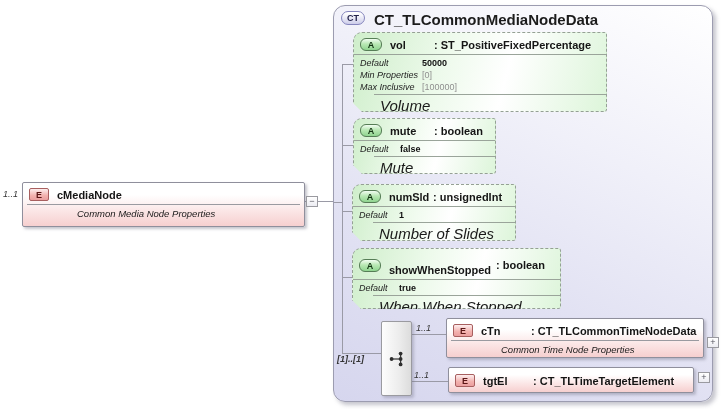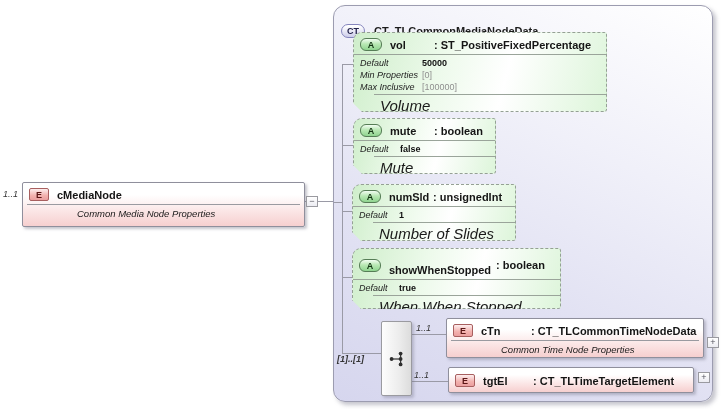--- a/index.html
+++ b/index.html
@@ -34,22 +34,22 @@
   .cardinality.strong { font-weight: bold; }
 
   .toggle-box { position: absolute; width: 12px; height: 11px; border: 1px solid #9a9aa0; background: linear-gradient(#ffffff, #ececf2);
                 font-size: 9px; line-height: 9px; text-align: center; color: #55555f; z-index: 4; cursor: pointer; }
 
   
   #ct-container { position: absolute; left: 333px; top: 5px; width: 380px; height: 397px;
                   border: 1px solid #9c9cb0; border-radius: 12px;
                   background: linear-gradient(205deg, #ffffff 0%, #f0f0f9 35%, #e2e2f3 65%, #d6d6ee 100%);
                   box-shadow: 3px 3px 4px rgba(110,110,130,.40); z-index: 1; }
-  .ct-header { position: absolute; left: 7px; top: 18px; display: flex; align-items: center; z-index: 2; }
-  .ct-title  { font-size: 11px; font-weight: bold; color: #1c1c1c; margin-left: 9px; white-space: nowrap; }
+  .ct-header { position: absolute; left: 7px; top: 5px; display: flex; z-index: 2; }
+  .ct-title  { font-size: 15px; font-weight: bold; color: #1c1c1c; margin-left: 9px; white-space: nowrap; }
 
   
   .attr-box { position: absolute; border: 1px dashed #95a095; border-radius: 9px 3px 3px 0;
               background: linear-gradient(105deg, #cfeecb 0%, #edfaeb 35%, #ffffff 60%, #ddf5da 100%);
               clip-path: polygon(0 0, 100% 0, 100% 100%, 9px 100%, 0 calc(100% - 9px));
               display: flex; flex-direction: column; z-index: 2; }
   .attr-head { display: flex; align-items: center; padding: 5px 6px 3px 6px; border-bottom: 1px solid #9aa49a; white-space: nowrap; }
   .attr-name { font-size: 11px; font-weight: bold; color: #151515; margin-left: 8px; min-width: 44px; }
   .attr-name.long { min-width: 0; margin-right: 5px; margin-top: 10px; }
   .attr-type { font-size: 11px; font-weight: bold; color: #151515; }

